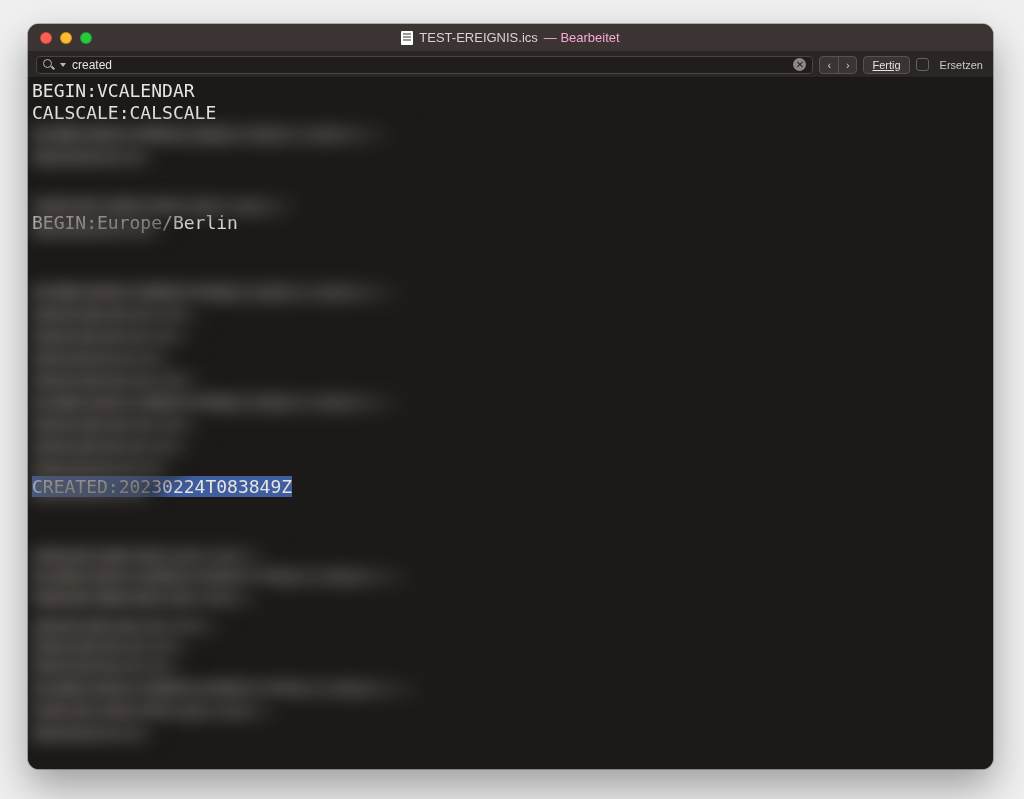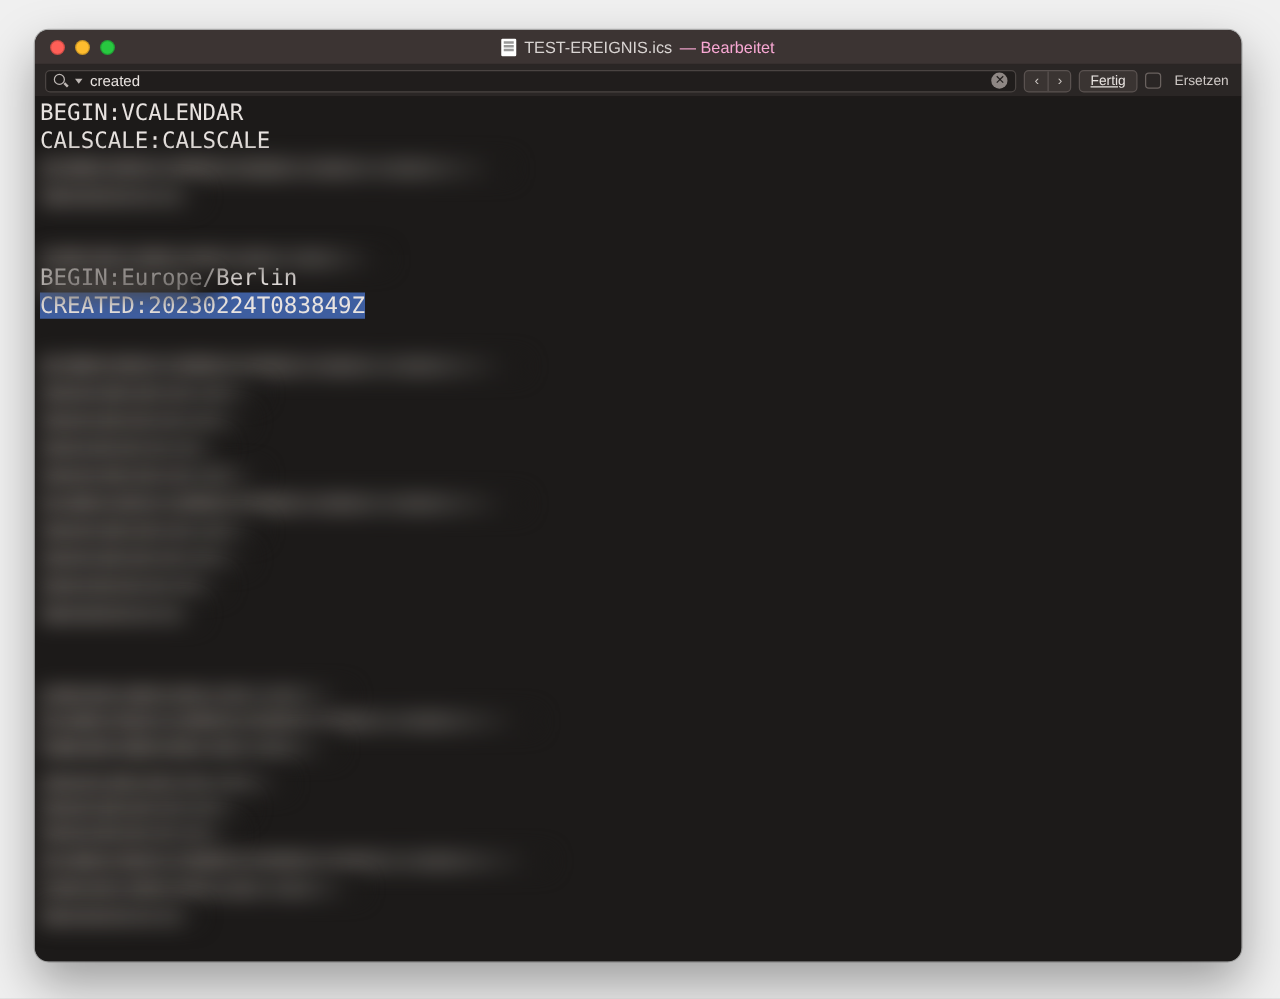--- a/index.html
+++ b/index.html
@@ -299,21 +299,21 @@
       <div class="blurblock shapeB"></div>
       <div class="blurblock shapeC"></div>
       <div class="blurblock shapeD"></div>
       <div class="blurblock shapeE"></div>
       <div class="blurblock shapeF"></div>
       <div class="blurblock shapeG"></div>
       <div class="blurblock shapeH"></div>
       <div class="blurblock shapeI"></div>
       <div class="blurblock shapeJ"></div>
 
-      <div class="line" style=""><span class="hl">CREATED:20230224T083849Z</span></div>
+      <div class="line" style="margin-top:242px;"><span class="hl">CREATED:20230224T083849Z</span></div>
 
       <div class="blurblock shapeK"></div>
       <div class="blurblock shapeL"></div>
       <div class="blurblock shapeM"></div>
       <div class="blurblock shapeN"></div>
       <div class="blurblock shapeO"></div>
       <div class="blurblock shapeP"></div>
       <div class="blurblock shapeQ"></div>
       <div class="blurblock shapeR"></div>
       <div class="blurblock shapeS"></div>

